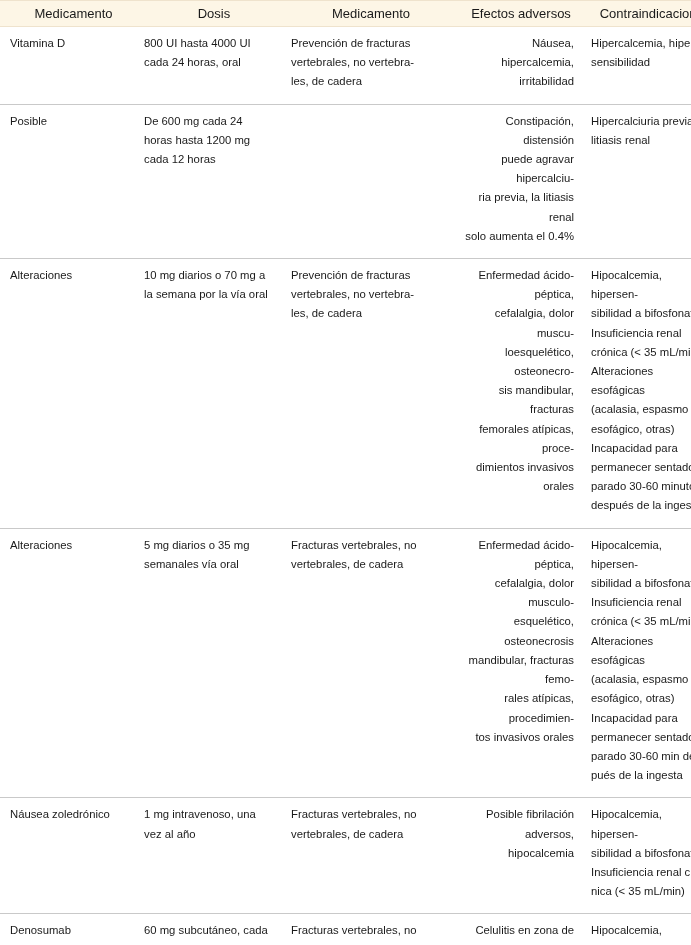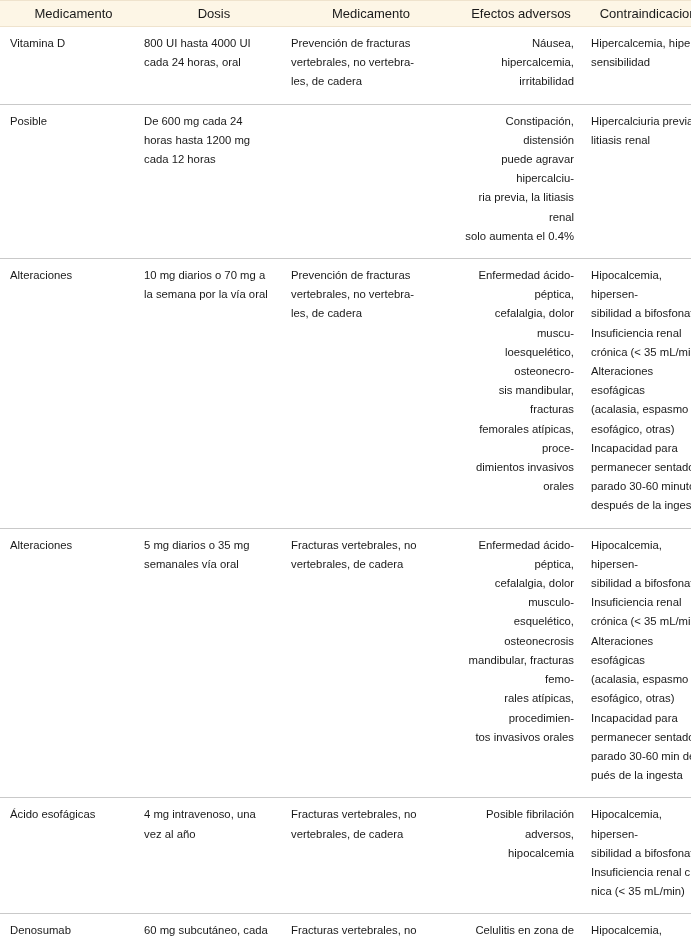--- a/index.html
+++ b/index.html
@@ -189,24 +189,24 @@
 (acalasia, espasmo
 esofágico, otras)
 Incapacidad para
 permanecer sentado o
 parado 30-60 min des-
 pués de la ingesta</span>
         </td>
       </tr>
       <tr>
         <td class="col-med">
-          <span class="cell-text">Ácido esofágicas</span>
-        </td>
-        <td class="col-dos">
-          <span class="cell-text">4 mg intravenoso, una
+          <span class="cell-text">Náusea zoledrónico</span>
+        </td>
+        <td class="col-dos">
+          <span class="cell-text">1 mg intravenoso, una
 vez al año</span>
         </td>
         <td class="col-ind">
           <span class="cell-text">Fracturas vertebrales, no
 vertebrales, de cadera</span>
         </td>
         <td class="col-efe">
           <span class="cell-text">Posible fibrilación adversos,
 hipocalcemia</span>
         </td>

